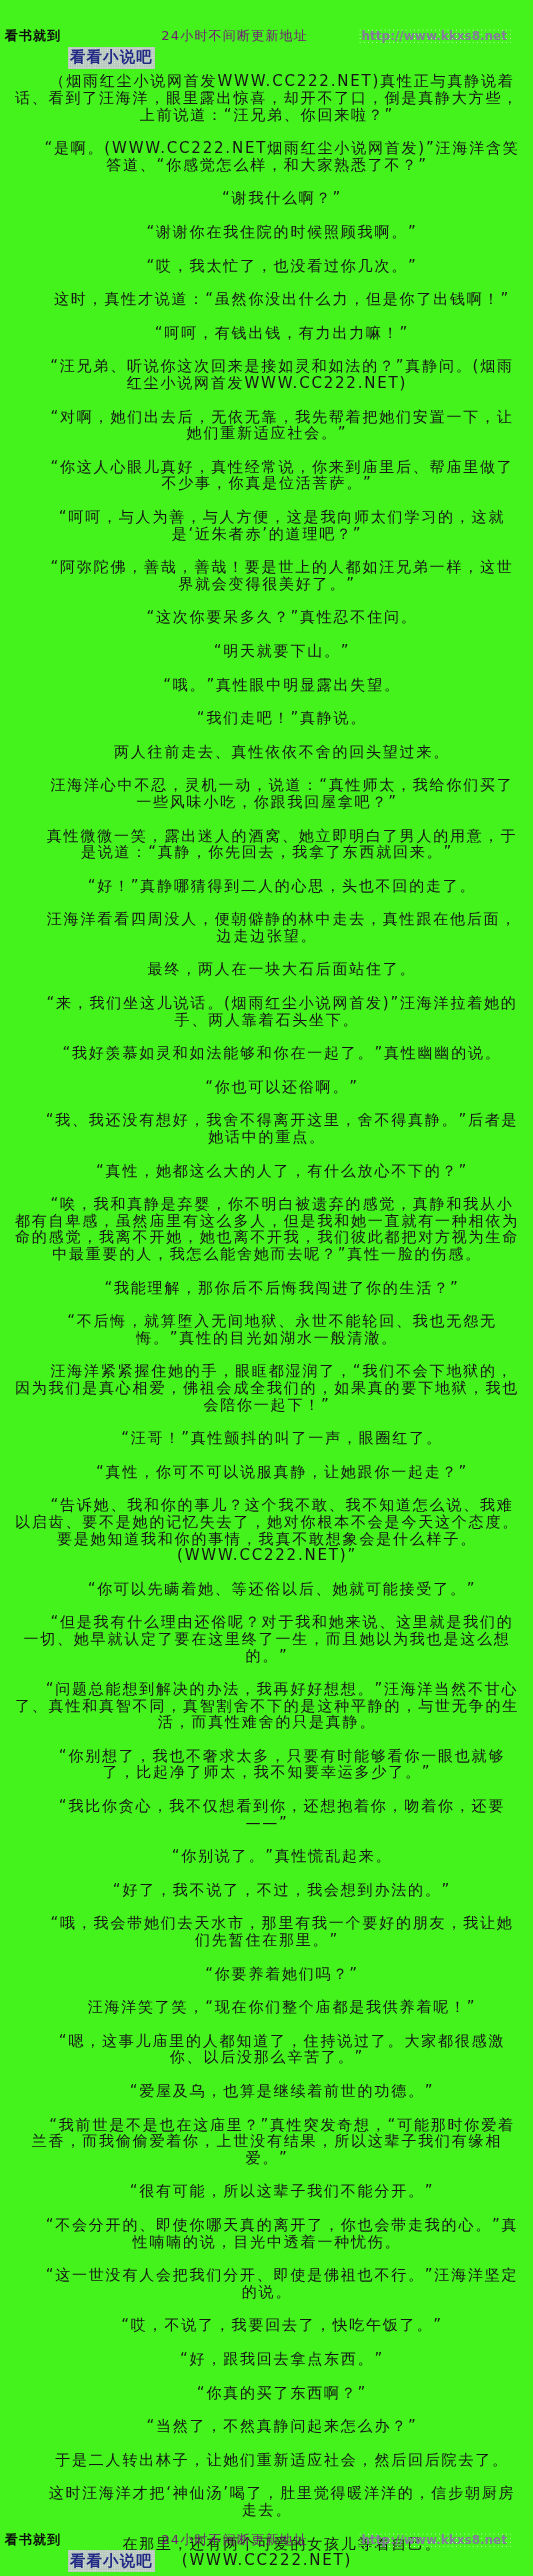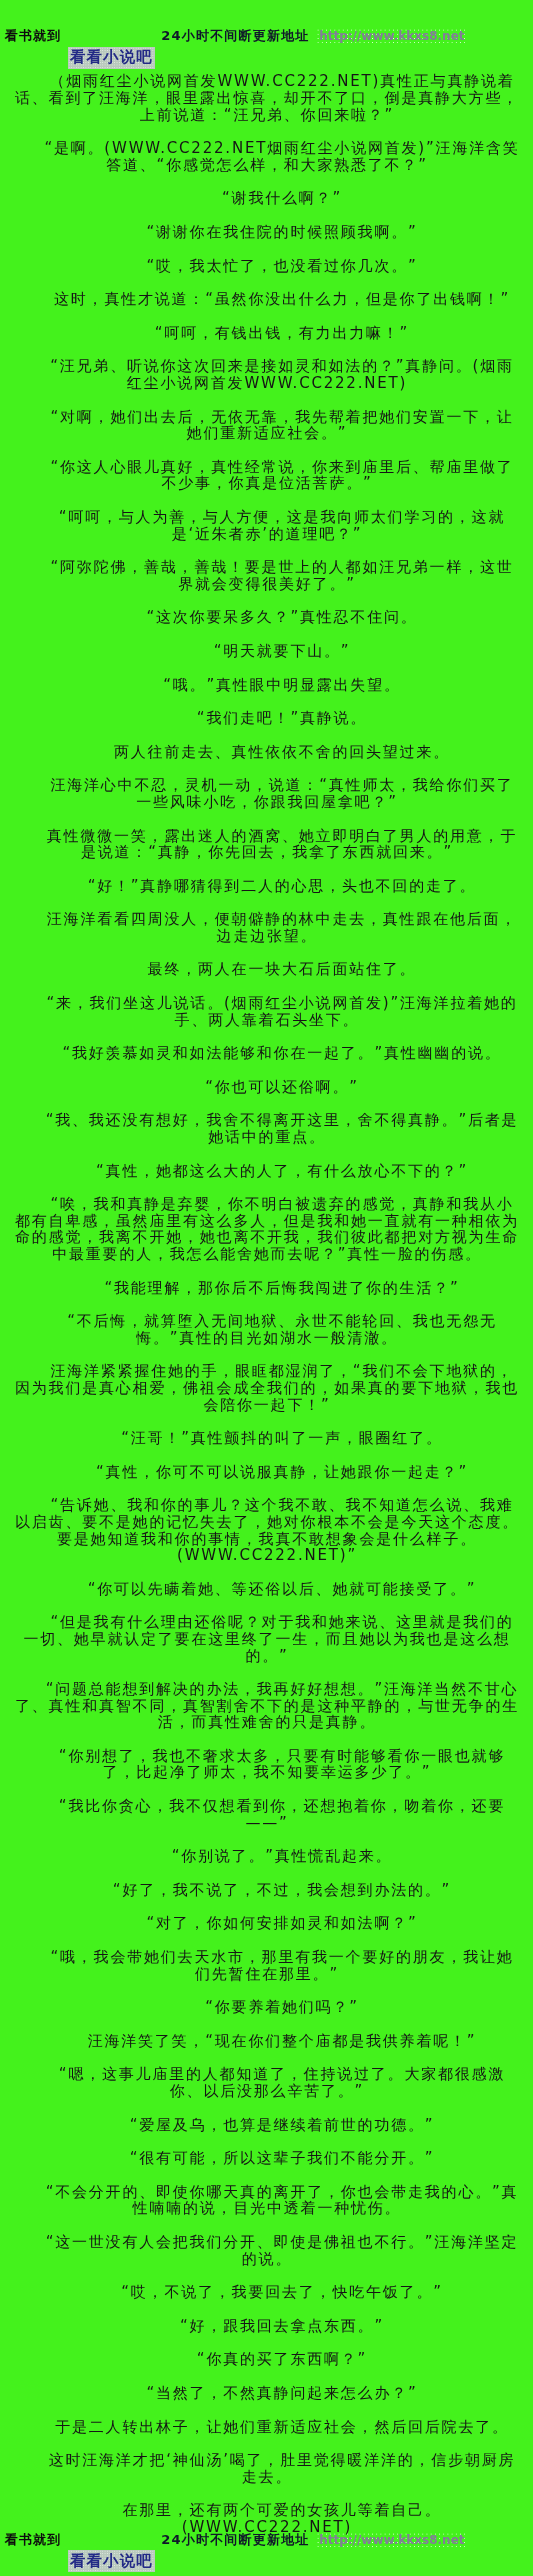--- a/index.html
+++ b/index.html
@@ -17,27 +17,28 @@
   }
   .banner .site-name{
     font-size:15.4px;font-weight:bold;color:#232a86;letter-spacing:1.2px;
     background:#b9c9bd;
     background-image:radial-gradient(#e8f0e8 22%,rgba(0,0,0,0) 23%);
     background-size:2.4px 2.4px;
     padding:0.6px 2.4px;
     margin-top:43px;
   }
   .banner .tagline{
-    font-size:13px;font-weight:bold;color:#0f172a;letter-spacing:1.2px;
+    font-size:13px;font-weight:normal;color:#701a75;letter-spacing:1.2px;
   }
   .banner .url{
     font-size:12px;font-weight:bold;color:#837c9a;text-decoration:none;
     background-image:radial-gradient(#ffffff 18%,rgba(0,0,0,0) 20%);
     background-size:4.2px 4.2px;
     padding:1.2px 3.6px;
+    margin-left:44px;
   }
   .novel-text{
     margin:4.7px 14.2px 0 14.2px;
     color:#151515;
   }
   .novel-text p{
     margin:0 0 17px 0;
     font-size:15px;
     line-height:16.6px;
     letter-spacing:1.8px;
@@ -93,26 +94,26 @@
     <p>“汪哥！”真性颤抖的叫了一声，眼圈红了。</p>
     <p>“真性，你可不可以说服真静，让她跟你一起走？”</p>
     <p>“告诉她、我和你的事儿？这个我不敢、我不知道怎么说、我难以启齿、要不是她的记忆失去了，她对你根本不会是今天这个态度。要是她知道我和你的事情，我真不敢想象会是什么样子。(WWW.CC222.NET)”</p>
     <p>“你可以先瞒着她、等还俗以后、她就可能接受了。”</p>
     <p>“但是我有什么理由还俗呢？对于我和她来说、这里就是我们的一切、她早就认定了要在这里终了一生，而且她以为我也是这么想的。”</p>
     <p>“问题总能想到解决的办法，我再好好想想。”汪海洋当然不甘心了、真性和真智不同，真智割舍不下的是这种平静的，与世无争的生活，而真性难舍的只是真静。</p>
     <p>“你别想了，我也不奢求太多，只要有时能够看你一眼也就够了，比起净了师太，我不知要幸运多少了。”</p>
     <p>“我比你贪心，我不仅想看到你，还想抱着你，吻着你，还要——”</p>
     <p>“你别说了。”真性慌乱起来。</p>
     <p>“好了，我不说了，不过，我会想到办法的。”</p>
-    <p>“对了，你如何安排如灵和如法啊？”</p>
     <p>“哦，我会带她们去天水市，那里有我一个要好的朋友，我让她们先暂住在那里。”</p>
     <p>“你要养着她们吗？”</p>
     <p>汪海洋笑了笑，“现在你们整个庙都是我供养着呢！”</p>
     <p>“嗯，这事儿庙里的人都知道了，住持说过了。大家都很感激你、以后没那么辛苦了。”</p>
     <p>“爱屋及乌，也算是继续着前世的功德。”</p>
+    <p>“我前世是不是也在这庙里？”真性突发奇想，“可能那时你爱着兰香，而我偷偷爱着你，上世没有结果，所以这辈子我们有缘相爱。”</p>
     <p>“很有可能，所以这辈子我们不能分开。”</p>
     <p>“不会分开的、即使你哪天真的离开了，你也会带走我的心。”真性喃喃的说，目光中透着一种忧伤。</p>
     <p>“这一世没有人会把我们分开、即使是佛祖也不行。”汪海洋坚定的说。</p>
     <p>“哎，不说了，我要回去了，快吃午饭了。”</p>
     <p>“好，跟我回去拿点东西。”</p>
     <p>“你真的买了东西啊？”</p>
     <p>“当然了，不然真静问起来怎么办？”</p>
     <p>于是二人转出林子，让她们重新适应社会，然后回后院去了。</p>
     <p>这时汪海洋才把‘神仙汤’喝了，肚里觉得暖洋洋的，信步朝厨房走去。</p>
     <p>在那里，还有两个可爱的女孩儿等着自己。(WWW.CC222.NET)</p>

